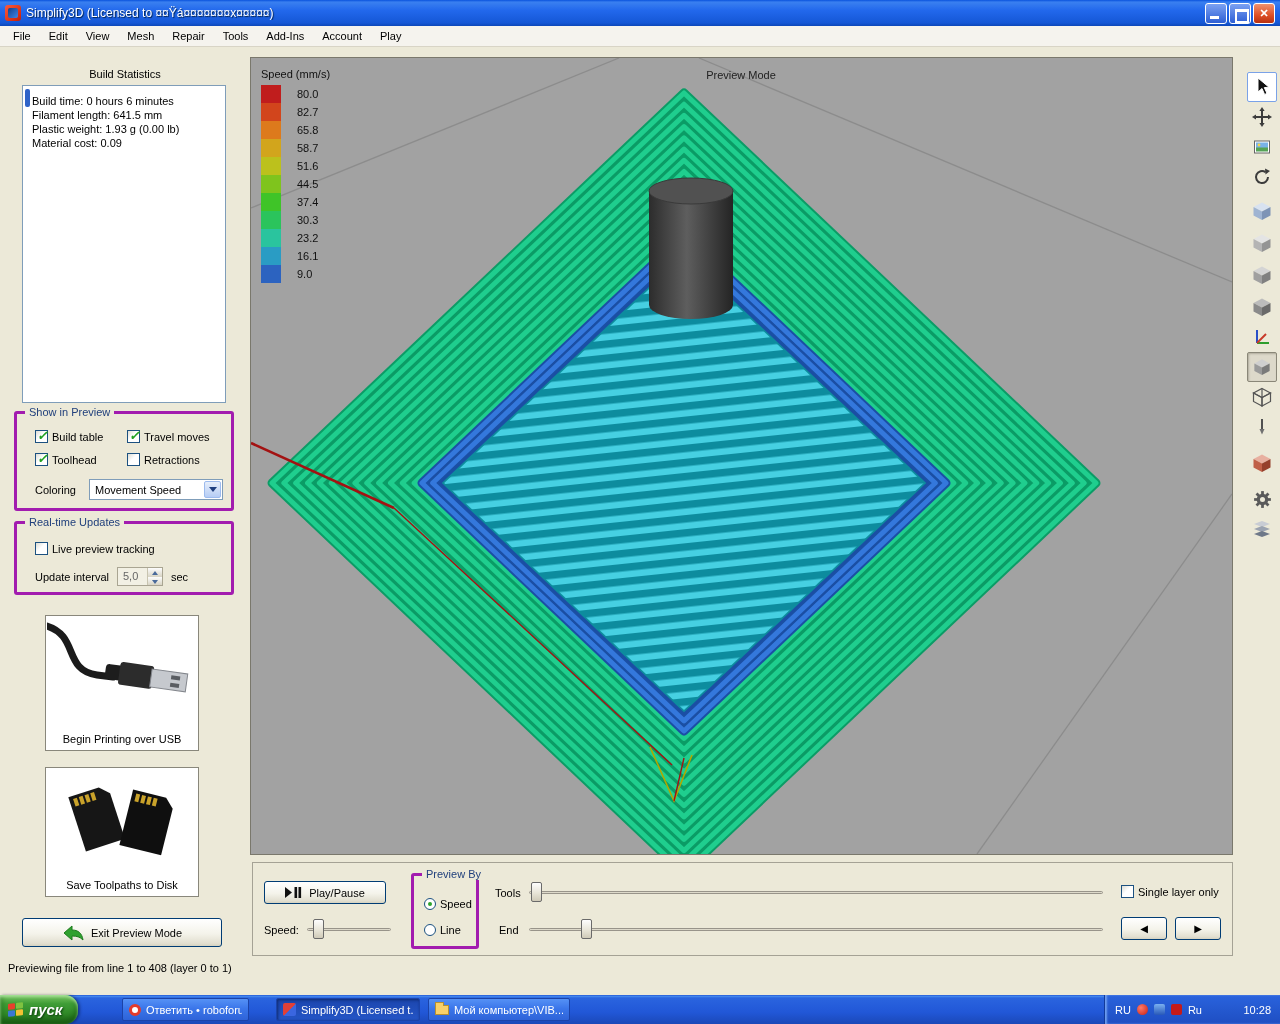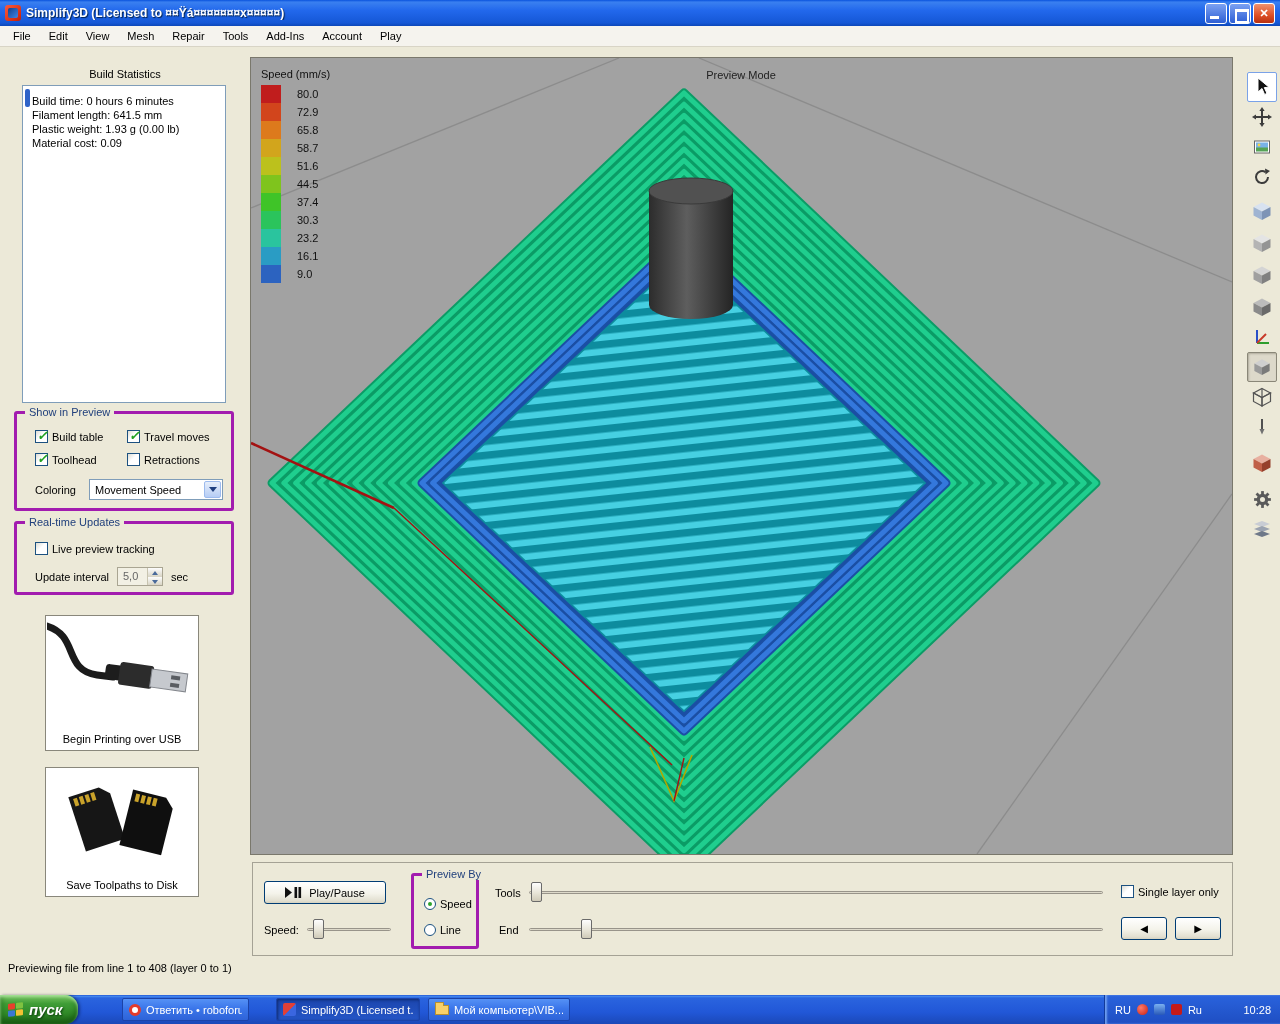--- a/index.html
+++ b/index.html
@@ -5,21 +5,21 @@
   *{margin:0;padding:0;box-sizing:border-box}
   html,body{width:1280px;height:1024px;overflow:hidden;font-family:"Liberation Sans",sans-serif;font-size:11px;color:#000}
   #screen{position:absolute;width:1280px;height:1024px;background:#ece9d8}
 
   
   .titlebar{position:absolute;left:0;top:0;width:1280px;height:26px;display:flex;align-items:center;padding:0 5px;
     background:linear-gradient(to bottom,#0952dd 0%,#3a80f0 8%,#2268ec 40%,#1557d6 88%,#0d47b8 100%)}
   .app-icon{width:16px;height:16px;margin-right:5px;position:relative;flex:0 0 16px}
   .app-icon .ai1{position:absolute;inset:0;background:linear-gradient(135deg,#ff5a3c,#c41e05);border-radius:3px;display:block}
   .app-icon .ai2{position:absolute;left:3px;top:3px;right:3px;bottom:3px;background:linear-gradient(315deg,#3f86e8,#123f8a);border-radius:2px;display:block}
-  .title-text{flex:1;color:#fff;font-weight:bold;font-size:12px;text-shadow:1px 1px 1px #00214d;white-space:nowrap;overflow:hidden}
+  .title-text{flex:1;color:#fff;font-weight:normal;font-size:12px;text-shadow:1px 1px 1px #00214d;white-space:nowrap;overflow:hidden}
   .win-btns{display:flex;gap:2px}
   .win-btn{width:22px;height:21px;border:1px solid #fff;border-radius:3px;position:relative;color:#fff;display:flex;align-items:center;justify-content:center;font-size:13px;font-weight:bold}
   .win-btn.min,.win-btn.max{background:linear-gradient(#7ba1f2,#2e5fd4)}
   .win-btn.close{background:linear-gradient(#f0926f,#dd4e25 60%,#b83010)}
   .win-btn.min::after{content:"";position:absolute;left:4px;bottom:4px;width:9px;height:3px;background:#fff}
   .win-btn.max::after{content:"";position:absolute;left:5px;top:5px;width:10px;height:9px;border:2px solid #fff;border-top-width:3px}
   .win-btn.close::after{content:"\2715";font-size:11px}
 
   
   .menubar{position:absolute;left:0;top:26px;width:1280px;height:21px;background:#f5f3ee;border-bottom:1px solid #d8d4c6;display:flex;align-items:center;padding-left:4px}
@@ -231,20 +231,26 @@
           <path d="M78 24 h34 l9 9 v48 h-43 z" fill="#0f0f0f"></path>
           <rect x="82" y="27" width="4" height="8" fill="#c9a22a"></rect>
           <rect x="88" y="27" width="4" height="8" fill="#c9a22a"></rect>
           <rect x="94" y="27" width="4" height="8" fill="#c9a22a"></rect>
           <rect x="100" y="27" width="4" height="8" fill="#c9a22a"></rect>
         </g>
       </svg>
       <div class="photo-caption">Save Toolpaths to Disk</div>
     </div>
 
+    <div class="xpbtn exit-btn">
+      <svg width="22" height="18" viewBox="0 0 22 18">
+        <path d="M10 2 L2 9 L10 16 L10 12 C 15 12 18 13 21 16 C 20 9 16 6 10 6 Z" fill="#2fa12f" stroke="#1d7a1d" stroke-width="1"></path>
+      </svg>
+      <span>Exit Preview Mode</span>
+    </div>
   </div>
 
   <div class="viewport">
     <svg id="print-svg" width="981" height="796" viewBox="0 0 981 796">
         <defs>
           <pattern id="infillPat" width="9" height="14" patternUnits="userSpaceOnUse" patternTransform="rotate(-6)">
             <rect width="9" height="14" fill="#0d8c9e"></rect>
             <rect y="3.5" width="9" height="6.5" fill="#46d0e2"></rect>
           </pattern>
           <linearGradient id="cylGrad" x1="0" y1="0" x2="1" y2="0">
@@ -298,21 +304,21 @@
         <ellipse cx="440" cy="133" rx="42" ry="13" fill="#515151" stroke="#3a3a3a" stroke-width="1"></ellipse>
       </svg>
     <div class="legend">
       <div class="legend-title">Speed (mm/s)</div>
       <div class="legend-row">
           <i class="legend-swatch" style="background: rgb(192, 29, 29);"></i>
           <span class="legend-val">80.0</span>
         </div>
       <div class="legend-row">
           <i class="legend-swatch" style="background: rgb(210, 69, 28);"></i>
-          <span class="legend-val">72.9</span>
+          <span class="legend-val">82.7</span>
         </div>
       <div class="legend-row">
           <i class="legend-swatch" style="background: rgb(221, 122, 28);"></i>
           <span class="legend-val">65.8</span>
         </div>
       <div class="legend-row">
           <i class="legend-swatch" style="background: rgb(210, 165, 28);"></i>
           <span class="legend-val">58.7</span>
         </div>
       <div class="legend-row">

